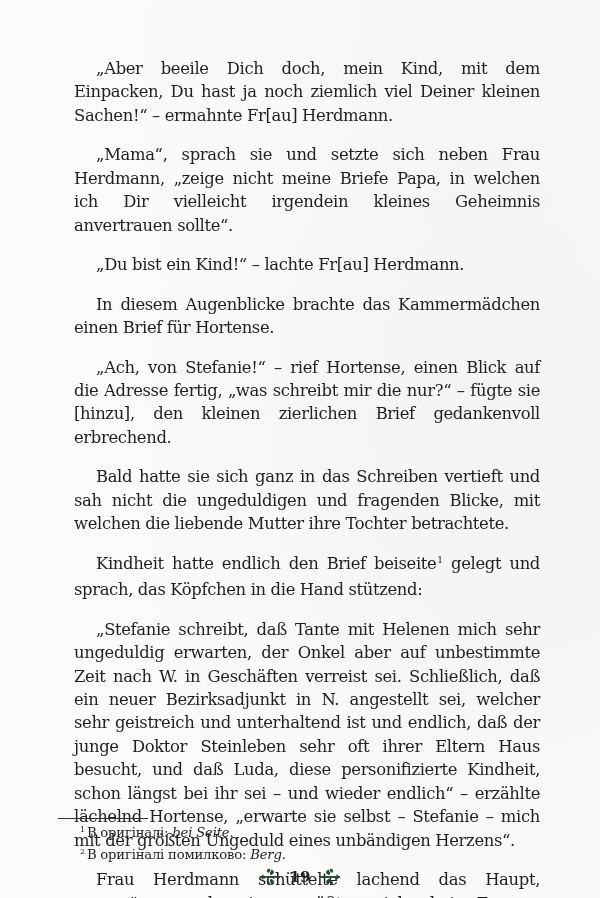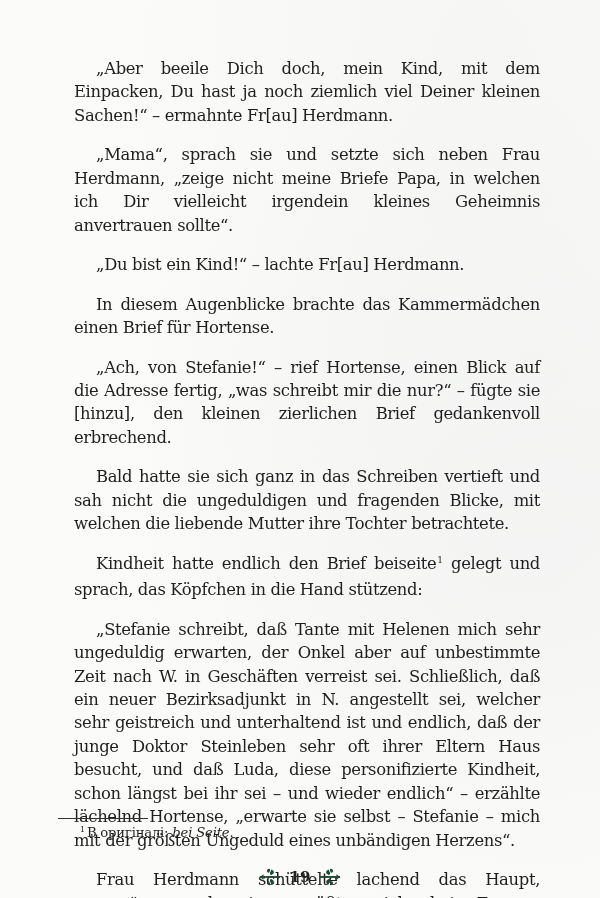--- a/index.html
+++ b/index.html
@@ -90,20 +90,23 @@
   <p>„Ach Mama!“ – unterbrach sie Hortense traurig, „wenn ich mir manchmal denke, Stefanie könnte mir plötzlich sterben, dann – dann würde ich ganz sicher in die Melancholie verfallen“.</p>
 
 </div>
 
 <div class="footnote-rule"></div>
 
 <div class="footnotes">
   <div class="fn-item">
     <sup>1</sup><span>В оригіналі: </span><em>bei Seite</em><span>.</span>
   </div>
+  <div class="fn-item">
+    <sup>2</sup><span>В оригіналі помилково: </span><em>Berg</em><span>.</span>
+  </div>
 </div>
 
 <div class="page-number">
   <svg class="ornament" viewBox="0 0 24 24">
     <g fill="#1f4a35">
       <rect x="1" y="11" width="22" height="2"></rect>
       <path d="M12 3c-3 0-4 2-3 3.5s3 0.5 2.5-1c2 0.5 2.5 3 0.5 4.5L12 10.5 12 3z"></path>
       <path d="M12 21c-3 0-4-2-3-3.5s3-0.5 2.5 1c2-0.5 2.5-3 0.5-4.5L12 13.5 12 21z"></path>
       <path d="M13 4c3 0 4 2.5 2.5 4.5L13 10z"></path>
       <path d="M13 20c3 0 4-2.5 2.5-4.5L13 14z"></path>

